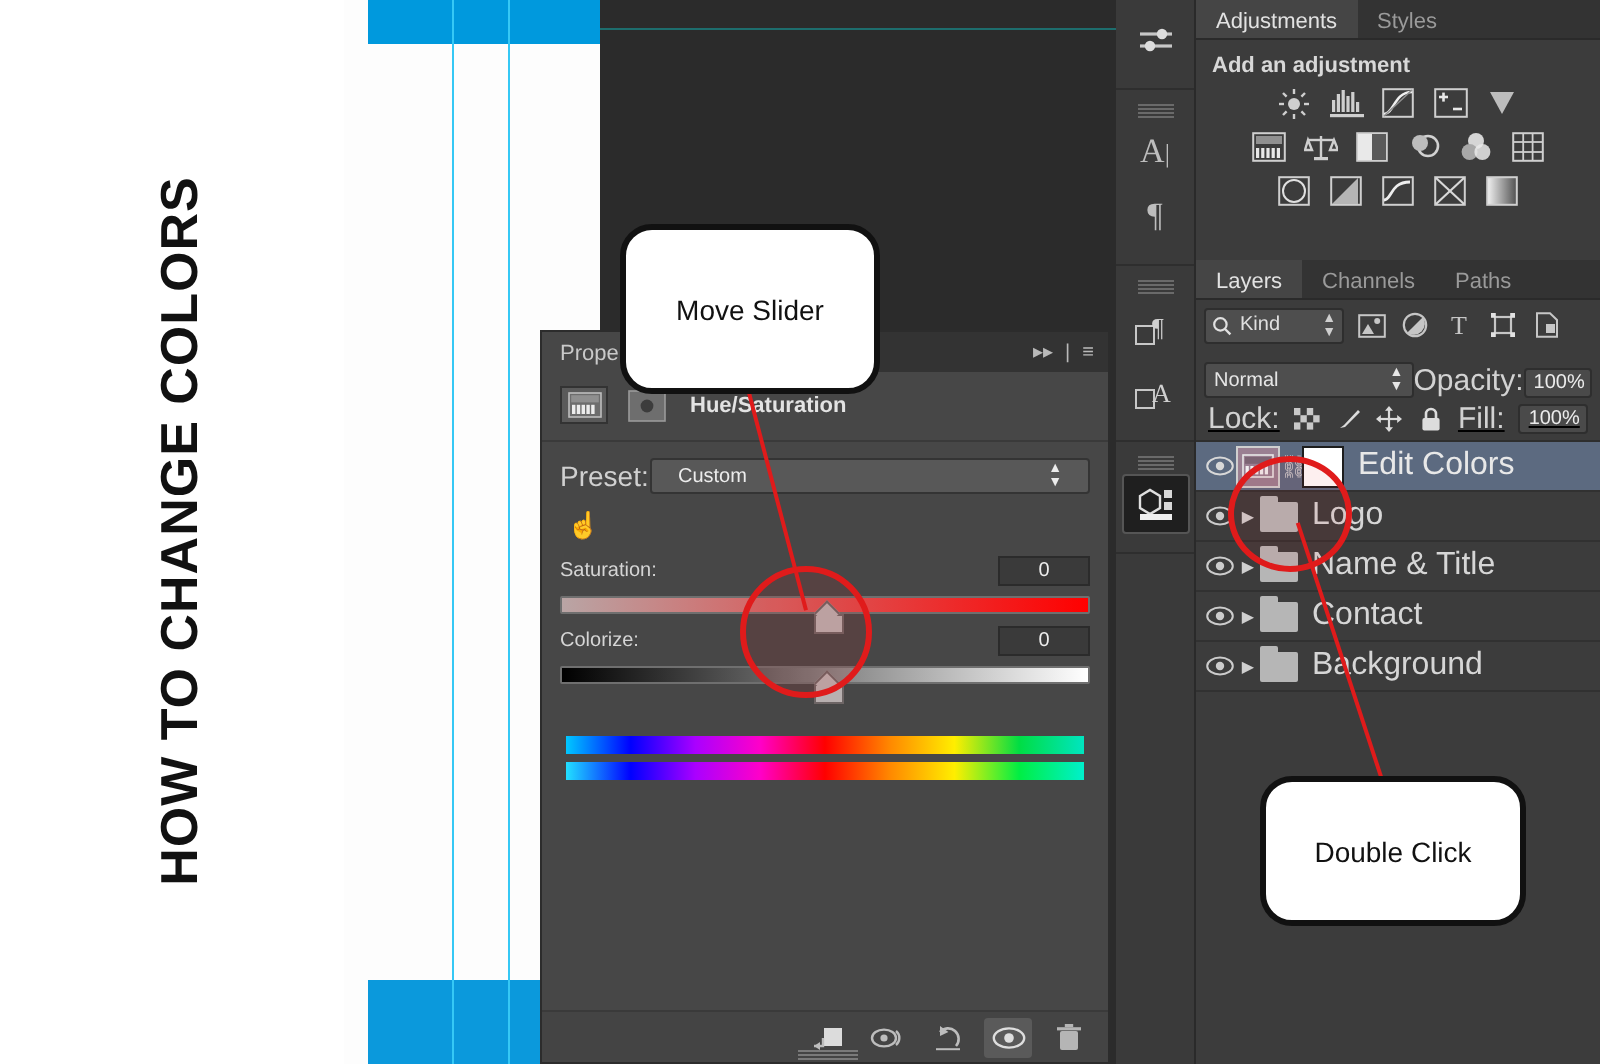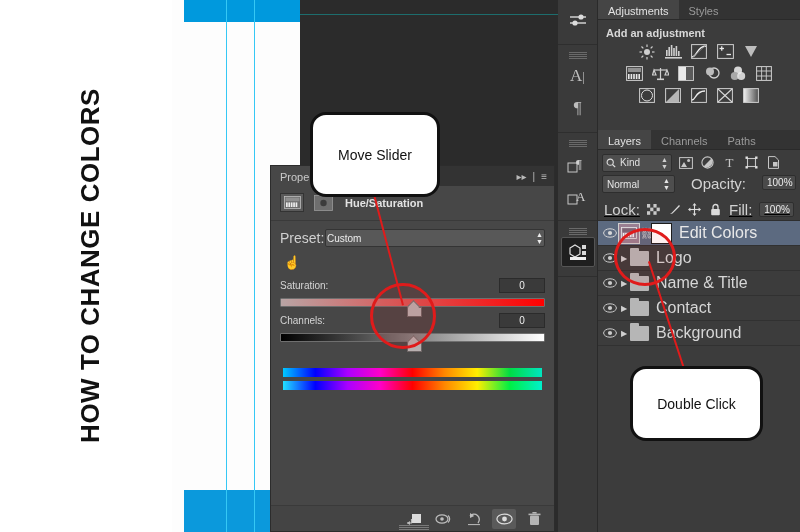--- a/index.html
+++ b/index.html
@@ -68,21 +68,21 @@
   
   .filterrow { display:flex; align-items:center; height:25px; padding:0 4px; gap:5px; }
   .kind-sel {
     display:flex; align-items:center; gap:4px;
     width:70px; height:18px; background:#4e4e4e; border:1px solid #2e2e2e;
     border-radius:2px; padding:0 3px; font-size:10px; color:#e0e0e0;
   }
   .kind-sel .arrows { margin-left:auto; font-size:7px; line-height:7px; color:#cfcfcf; text-align:center; }
   .f-ico { width:17px; height:17px; display:flex; align-items:center; justify-content:center; color:#c6c6c6; }
 
-  .bmrow { display:flex; align-items:flex-start; height:24px; padding:0 4px; gap:16px; }
+  .bmrow { display:flex; align-items:flex-end; height:24px; padding:0 4px; gap:0; }
   .blend-sel {
     display:flex; align-items:center; width:110px; height:18px; background:#4e4e4e;
     border:1px solid #2e2e2e; border-radius:2px; padding:0 4px; font-size:10px; color:#e6e6e6;
   }
   .blend-sel .arrows { margin-left:auto; font-size:7px; line-height:7px; text-align:center; }
   .lbl { font-size:15px; color:#d2d2d2; white-space:nowrap; }
   .numfield {
     background:#4a4a4a; border:1px solid #2e2e2e; color:#ececec; font-size:10px;
     padding:1px 4px; border-radius:2px; min-width:34px; text-align:center;
   }
@@ -115,21 +115,21 @@
                  color:#b9b9b9; font-size:10px; }
   .props-head { display:flex; align-items:center; gap:7px; padding:7px 9px 6px; }
   .ph-ico { width:24px; height:19px; display:flex; align-items:center; justify-content:center; }
   .ph-ico.a { background:#5a5a5a; border:1px solid #333; }
   .ph-title { font-size:11px; font-weight:bold; color:#e3e3e3; margin-left:3px; }
   .props-div { height:1px; background:#3a3a3a; margin:2px 0 8px; }
 
   .prow { display:flex; align-items:center; padding:0 9px 8px; gap:7px; }
   .prow .plabel { font-size:14px; color:#d0d0d0; width:38px; }
   .pselect { flex:1; display:flex; align-items:center; height:18px; background:#585858;
-             border:1px solid #343434; border-radius:2px; padding:0 1px;
+             border:1px solid #343434; border-radius:2px; padding:0 13px;
              font-size:10px; color:#ececec; }
   .pselect .arrows { margin-left:auto; font-size:7px; line-height:7px; text-align:center; }
   .hand-ico { width:24px; text-align:center; color:#cbcbcb; font-size:13px; }
 
   .slider-block { padding:0 9px 6px; }
   .slider-head { display:flex; align-items:center; justify-content:space-between; margin-bottom:5px; }
   .slider-head .sl { font-size:10px; color:#d5d5d5; }
   .slider-val { background:#3a3a3a; border:1px solid #2b2b2b; color:#eee; font-size:10px;
                 width:46px; text-align:center; padding:1px 0; }
   .track { position:relative; height:9px; border:1px solid #6f6f6f; border-radius:1px; }
@@ -165,21 +165,21 @@
   .props-grip { position:absolute; left:128px; bottom:2px; width:30px; height:4px; }
   .props-grip i { display:block; height:1px; background:#7a7a7a; margin-bottom:1px; }
 
   
   .callout {
     position:absolute; background:#ffffff; border:3px solid #111111;
     border-radius:16px; display:flex; align-items:center; justify-content:center;
     font-size:14px; color:#111111; z-index:40;
   }
   #co-move { left:310px; top:112px; width:130px; height:85px; }
-  #co-dbl  { left:630px; top:366px; width:133px; height:75px; }
+  #co-dbl  { left:630px; top:388px; width:133px; height:75px; }
 
   .ann-circle {
     position:absolute; border:3px solid #e01b1b; border-radius:50%;
     background:rgba(224,27,27,0.10); z-index:35;
   }
   #circ-slider { left:370px; top:283px; width:66px; height:66px; }
   #circ-thumb  { left:614px; top:228px; width:62px; height:58px;
                  background:rgba(224,27,27,0.07); }
   .ann-line { position:absolute; background:#e01b1b; transform-origin:0 0; z-index:34; }
 </style>
@@ -666,21 +666,21 @@
         <span class="sl">Saturation:</span>
         <span class="slider-val">0</span>
       </div>
       <div class="track sat">
         <div class="knob" id="knob-sat" style="left: 50%;"></div>
       </div>
     </div>
 
     <div class="slider-block">
       <div class="slider-head">
-        <span class="sl">Channels:</span>
+        <span class="sl">Colorize:</span>
         <span class="slider-val">0</span>
       </div>
       <div class="track lit">
         <div class="knob" id="knob-lit" style="left: 50%;"></div>
       </div>
     </div>
 
 
     <div class="ramps">
       <div class="ramp"></div>

